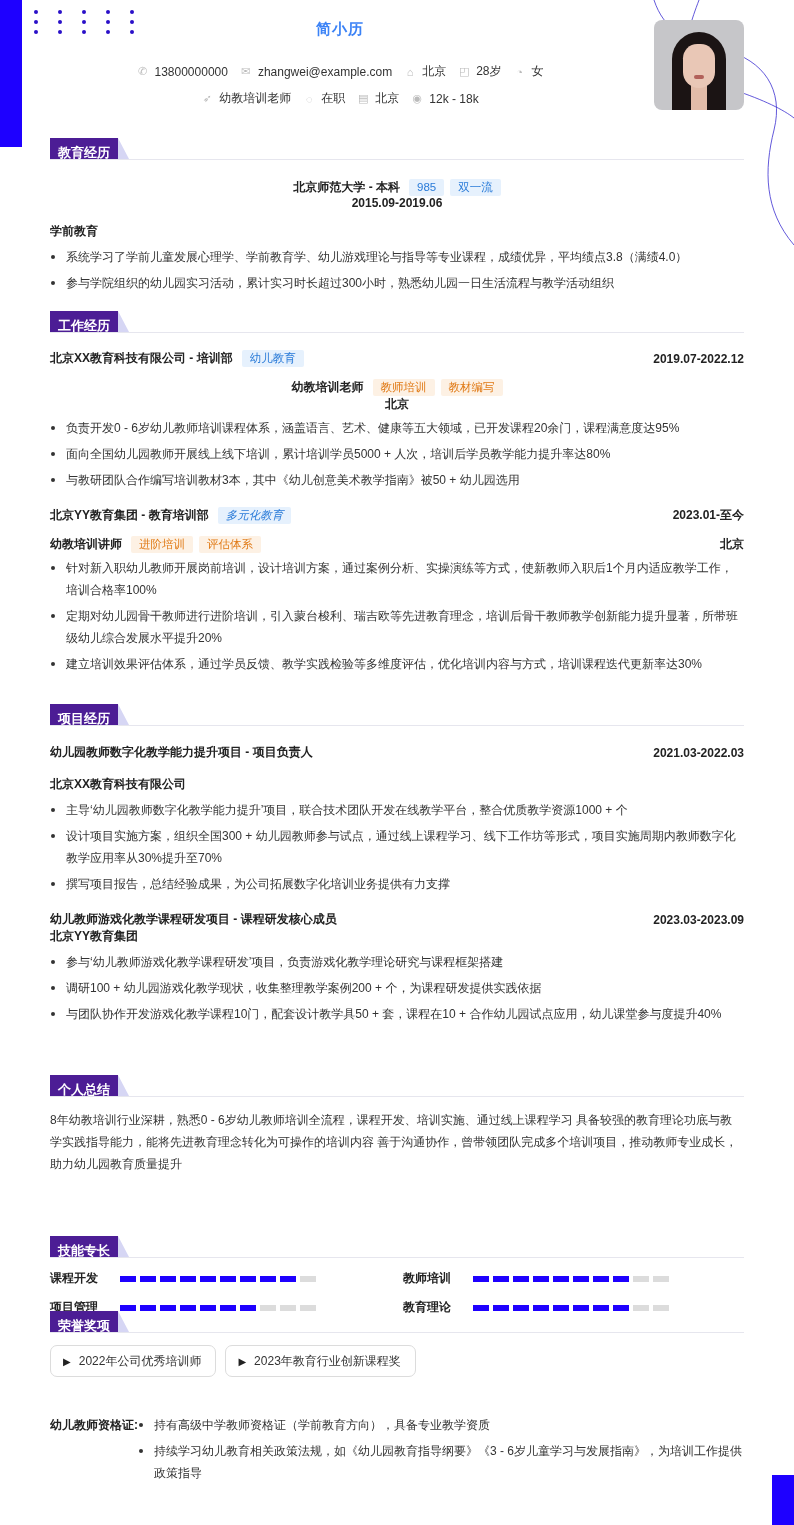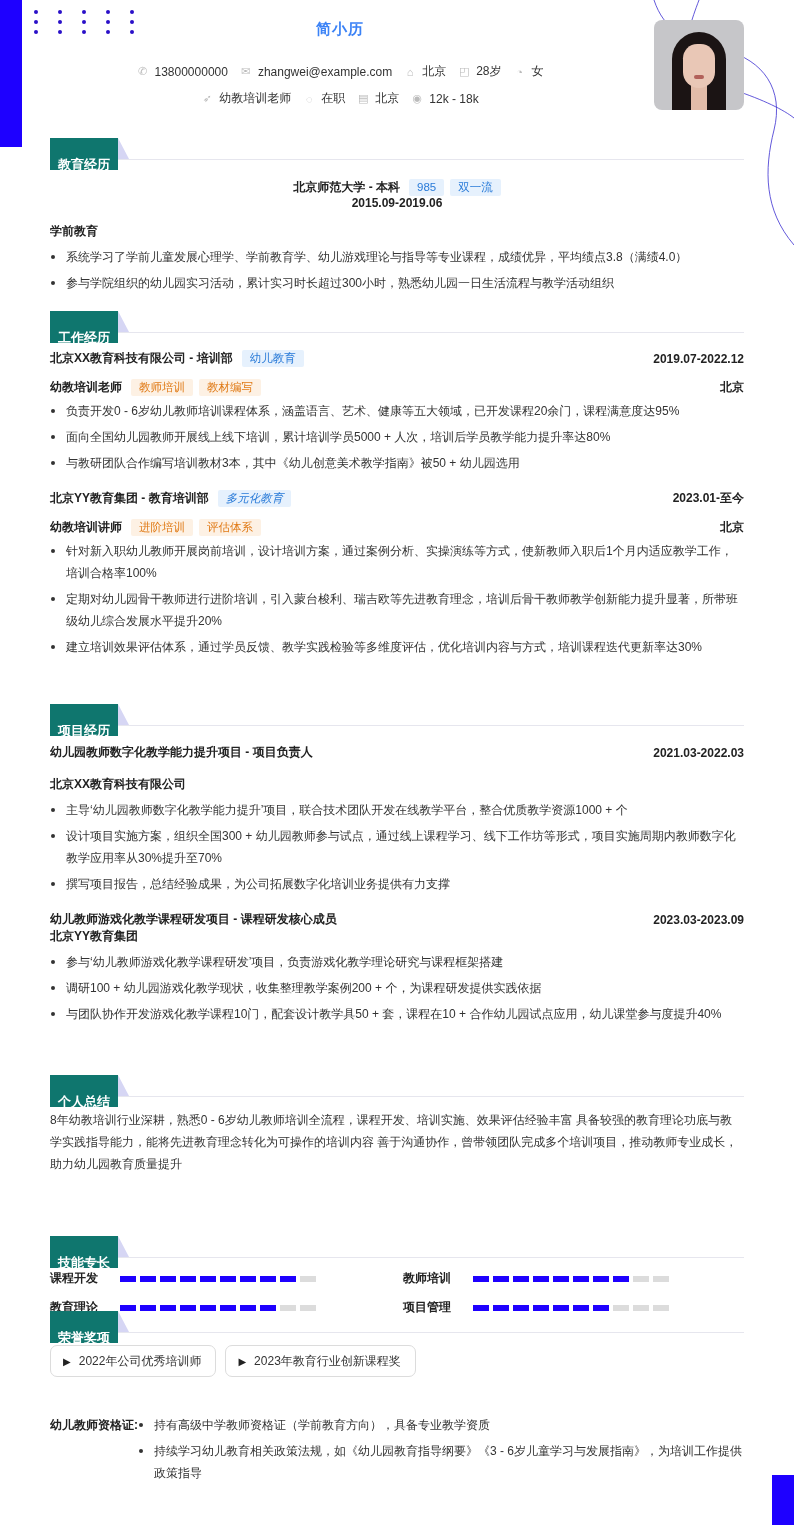--- a/index.html
+++ b/index.html
@@ -21,21 +21,21 @@
   .ci .ic { color: #bbb; font-size: 11px; width: 12px; text-align: center; }
 
   .avatar { position: absolute; left: 654px; top: 20px; width: 90px; height: 90px; border-radius: 8px; background: #c6c6c9; overflow: hidden; }
   .avatar .hair { position: absolute; left: 18px; top: 12px; width: 54px; height: 90px; background: #1b1414; border-radius: 27px 27px 4px 4px; }
   .avatar .face { position: absolute; left: 29px; top: 24px; width: 32px; height: 44px; background: #e9c7b6; border-radius: 16px 16px 18px 18px; }
   .avatar .neck { position: absolute; left: 37px; top: 64px; width: 16px; height: 26px; background: #e2bca9; }
   .avatar .lips { position: absolute; left: 40px; top: 55px; width: 10px; height: 4px; background: #b2615a; border-radius: 3px; }
 
   .section { position: absolute; left: 50px; width: 694px; }
   .sec-head { position: relative; height: 22px; border-bottom: 1px solid #e6e6ee; margin-bottom: 0; }
-  .sec-title { display: inline-block; height: 21px; line-height: 21px; padding: 16px 8px; background: #0f766e; color: #fff; font-size: 13px; font-weight: bold; position: relative; }
+  .sec-title { display: inline-block; height: 21px; line-height: 21px; padding: 4px 8px; background: #4c1d95; color: #fff; font-size: 13px; font-weight: bold; position: relative; }
   .sec-title::after { content: ""; position: absolute; right: -11px; top: 0; width: 0; height: 0; border-left: 11px solid #d6d6f4; border-top: 21px solid transparent; }
 
   .row { display: flex; justify-content: space-between; align-items: center; }
   .b { font-weight: bold; color: #222; font-size: 12px; }
   .tag { display: inline-block; padding: 0 8px; height: 17px; line-height: 17px; font-size: 11.5px; border-radius: 2px; margin-left: 6px; }
   .tag.blue { background: #e6f1fd; color: #2a7bd8; }
   .tag.orange { background: #fdf1e4; color: #e07a16; }
   ul.bl { list-style: none; }
   ul.bl li { position: relative; padding-left: 16px; font-size: 12px; line-height: 22px; color: #333; margin-top: 4px; }
   ul.bl li::before { content: ""; position: absolute; left: 1px; top: 9px; width: 4px; height: 4px; border-radius: 50%; background: #333; }
@@ -147,21 +147,21 @@
   </ul>
 </div>
 
 <div class="section" style="top:311px;">
   <div class="sec-head"><span class="sec-title">工作经历</span></div>
 
   <div class="row" style="margin-top:17px;">
     <div><span class="b">北京XX教育科技有限公司 - 培训部</span><span class="tag blue" style="margin-left:9px;">幼儿教育</span></div>
     <span class="b">2019.07-2022.12</span>
   </div>
-  <div class="row" style="margin-top:12px;">
+  <div class="row" style="margin-top:12px;flex-direction:column;">
     <div><span class="b">幼教培训老师</span><span class="tag orange" style="margin-left:9px;">教师培训</span><span class="tag orange">教材编写</span></div>
     <span class="b">北京</span>
   </div>
   <ul class="bl" style="margin-top:4px;">
     <li>负责开发0 - 6岁幼儿教师培训课程体系，涵盖语言、艺术、健康等五大领域，已开发课程20余门，课程满意度达95%</li>
     <li>面向全国幼儿园教师开展线上线下培训，累计培训学员5000 + 人次，培训后学员教学能力提升率达80%</li>
     <li>与教研团队合作编写培训教材3本，其中《幼儿创意美术教学指南》被50 + 幼儿园选用</li>
   </ul>
 
   <div class="row" style="margin-top:16px;">
@@ -200,21 +200,21 @@
   <div class="b" style="">北京YY教育集团</div>
   <ul class="bl" style="margin-top:6px;">
     <li>参与‘幼儿教师游戏化教学课程研发’项目，负责游戏化教学理论研究与课程框架搭建</li>
     <li>调研100 + 幼儿园游戏化教学现状，收集整理教学案例200 + 个，为课程研发提供实践依据</li>
     <li>与团队协作开发游戏化教学课程10门，配套设计教学具50 + 套，课程在10 + 合作幼儿园试点应用，幼儿课堂参与度提升40%</li>
   </ul>
 </div>
 
 <div class="section" style="top:1075px;">
   <div class="sec-head"><span class="sec-title">个人总结</span></div>
-  <div class="para" style="margin-top:12px;">8年幼教培训行业深耕，熟悉0 - 6岁幼儿教师培训全流程，课程开发、培训实施、效果评估经验丰富 具备较强的教育理论功底与教学实践指导能力，能将先进教育理念转化为可操作的培训内容 善于沟通协作，曾带领团队完成多个培训项目，推动教师专业成长，助力幼儿园教育质量提升</div>
+  <div class="para" style="margin-top:12px;">8年幼教培训行业深耕，熟悉0 - 6岁幼儿教师培训全流程，课程开发、培训实施、通过线上课程学习 具备较强的教育理论功底与教学实践指导能力，能将先进教育理念转化为可操作的培训内容 善于沟通协作，曾带领团队完成多个培训项目，推动教师专业成长，助力幼儿园教育质量提升</div>
 </div>
 
 <div class="section" style="top:1236px;">
   <div class="sec-head"><span class="sec-title">技能专长</span></div>
   <div class="skills">
     <div class="skill">
         <span class="name">课程开发</span>
         <span class="bars">
           <i></i>
           <i></i>
@@ -237,45 +237,45 @@
           <i></i>
           <i></i>
           <i></i>
           <i></i>
           <i></i>
           <i class="off"></i>
           <i class="off"></i>
         </span>
       </div>
     <div class="skill">
+        <span class="name">项目管理</span>
+        <span class="bars">
+          <i></i>
+          <i></i>
+          <i></i>
+          <i></i>
+          <i></i>
+          <i></i>
+          <i></i>
+          <i class="off"></i>
+          <i class="off"></i>
+          <i class="off"></i>
+        </span>
+      </div>
+    <div class="skill">
         <span class="name">教育理论</span>
         <span class="bars">
           <i></i>
           <i></i>
           <i></i>
           <i></i>
           <i></i>
           <i></i>
           <i></i>
           <i></i>
-          <i class="off"></i>
-          <i class="off"></i>
-        </span>
-      </div>
-    <div class="skill">
-        <span class="name">项目管理</span>
-        <span class="bars">
-          <i></i>
-          <i></i>
-          <i></i>
-          <i></i>
-          <i></i>
-          <i></i>
-          <i></i>
-          <i class="off"></i>
           <i class="off"></i>
           <i class="off"></i>
         </span>
       </div>
   </div>
 </div>
 
 <div class="section" style="top:1311px;">
   <div class="sec-head"><span class="sec-title">荣誉奖项</span></div>
   <div class="awards">

